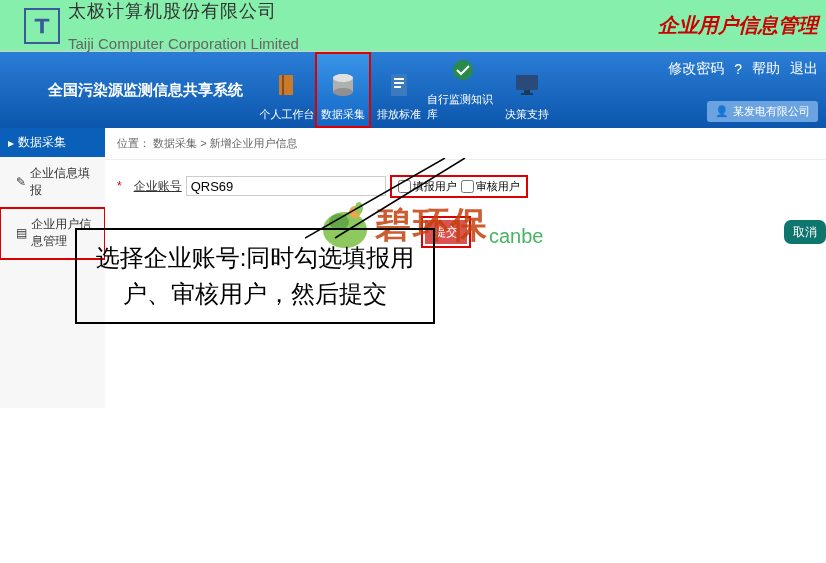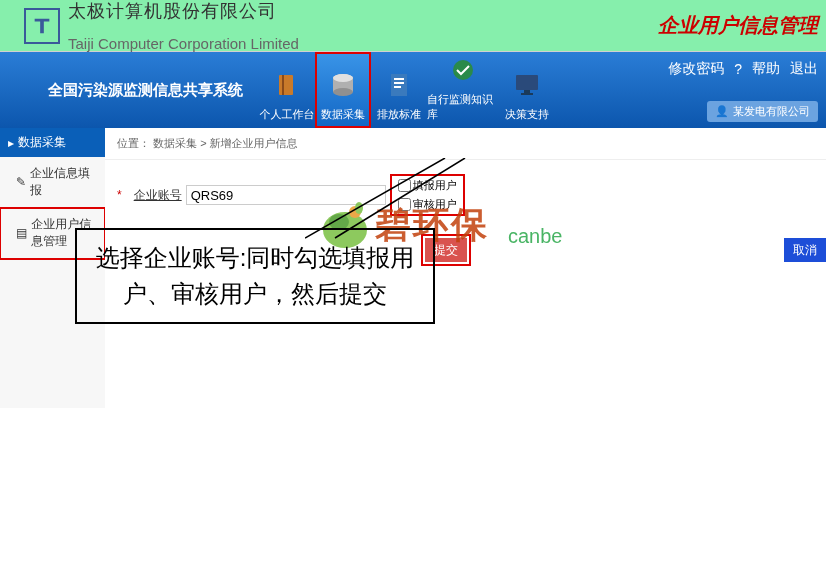--- a/index.html
+++ b/index.html
@@ -25,31 +25,31 @@
 .sidebar { width: 105px; background: #f7f7f7; }
 .side-header { background: #0a5fb8; color: #fff; padding: 6px 8px; font-size: 12px; display: flex; align-items: center; gap: 4px; }
 .side-item { padding: 8px 8px 8px 16px; border-bottom: 1px solid #e0e0e0; font-size: 12px; color: #333; cursor: pointer; display: flex; align-items: center; gap: 4px; }
 .side-item.red-box { outline: 2px solid #d00; outline-offset: -1px; }
 .main { flex: 1; background: #fff; position: relative; }
 .breadcrumb { padding: 8px 12px; font-size: 11px; color: #666; border-bottom: 1px solid #eee; }
 .form-row { padding: 16px 12px; display: flex; align-items: center; gap: 4px; font-size: 12px; }
 .form-label { color: #c00; }
 .form-label-link { text-decoration: underline; color: #333; margin-left: 8px; }
 .form-input { width: 200px; height: 20px; border: 1px solid #ccc; padding: 0 4px; font-size: 13px; }
-.checkbox-group { display: flex; align-items: flex-start; gap: 4px; outline: 2px solid #d00; padding: 2px 6px; margin-left: 2px; flex-direction: column; }
+.checkbox-group { display: flex; align-items: flex-start; gap: 4px; outline: 2px solid #d00; padding: 2px 6px; margin-left: 2px; }
 .checkbox-group label { display: flex; align-items: center; gap: 2px; font-size: 11px; }
 .btn-row { display: flex; gap: 20px; justify-content: space-between; padding: 8px 0 8px 320px; }
 .btn { width: 42px; height: 24px; border: none; color: #fff; font-size: 12px; cursor: pointer; }
 .btn-submit { background: #d9534f; outline: 2px solid #d00; outline-offset: 2px; }
-.btn-cancel { background: #1d4ed8; }
+.btn-cancel { background: #0f766e; border-radius: 7px; }
 .annotation { position: absolute; top: 100px; left: -30px; width: 360px; border: 2px solid #000; padding: 10px 14px; background: rgba(255,255,255,0.0); font-size: 24px; color: #000; text-align: center; line-height: 1.5; z-index: 10; }
 .ann-lines { position: absolute; top: 30px; left: 200px; z-index: 9; pointer-events: none; }
 .watermark { position: absolute; top: 70px; left: 210px; z-index: 5; display: flex; align-items: center; opacity: 0.85; pointer-events: none; }
 .wm-text { font-size: 36px; font-weight: bold; color: #c2410c; letter-spacing: 2px; }
-.wm-sub { font-size: 20px; color: #2aa84a; margin-left: 19px; align-self: flex-end; margin-bottom: 4px; }
+.wm-sub { font-size: 20px; color: #2aa84a; margin-left: 0; align-self: flex-end; margin-bottom: 4px; }
 </style>
 </head>
 <body>
 
 <div class="header">
   <div class="logo-area">
     <div class="logo-box">
       <svg viewBox="0 0 24 24">
           <path d="M4 4 h16 v3 h-6 v13 h-4 v-13 h-6 z" fill="#3a5a9a"></path>
         </svg>

